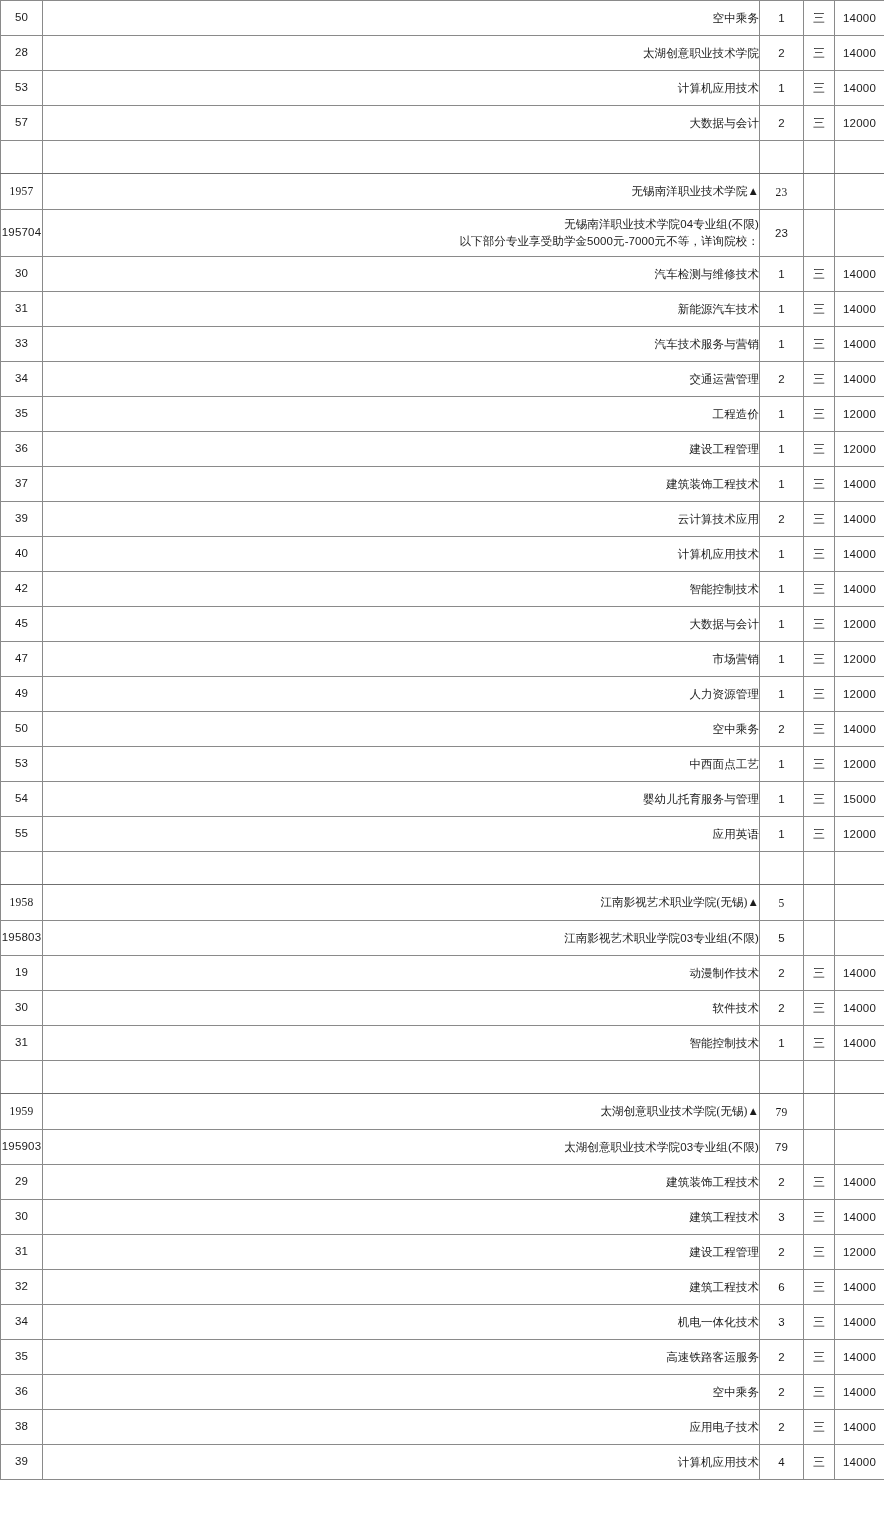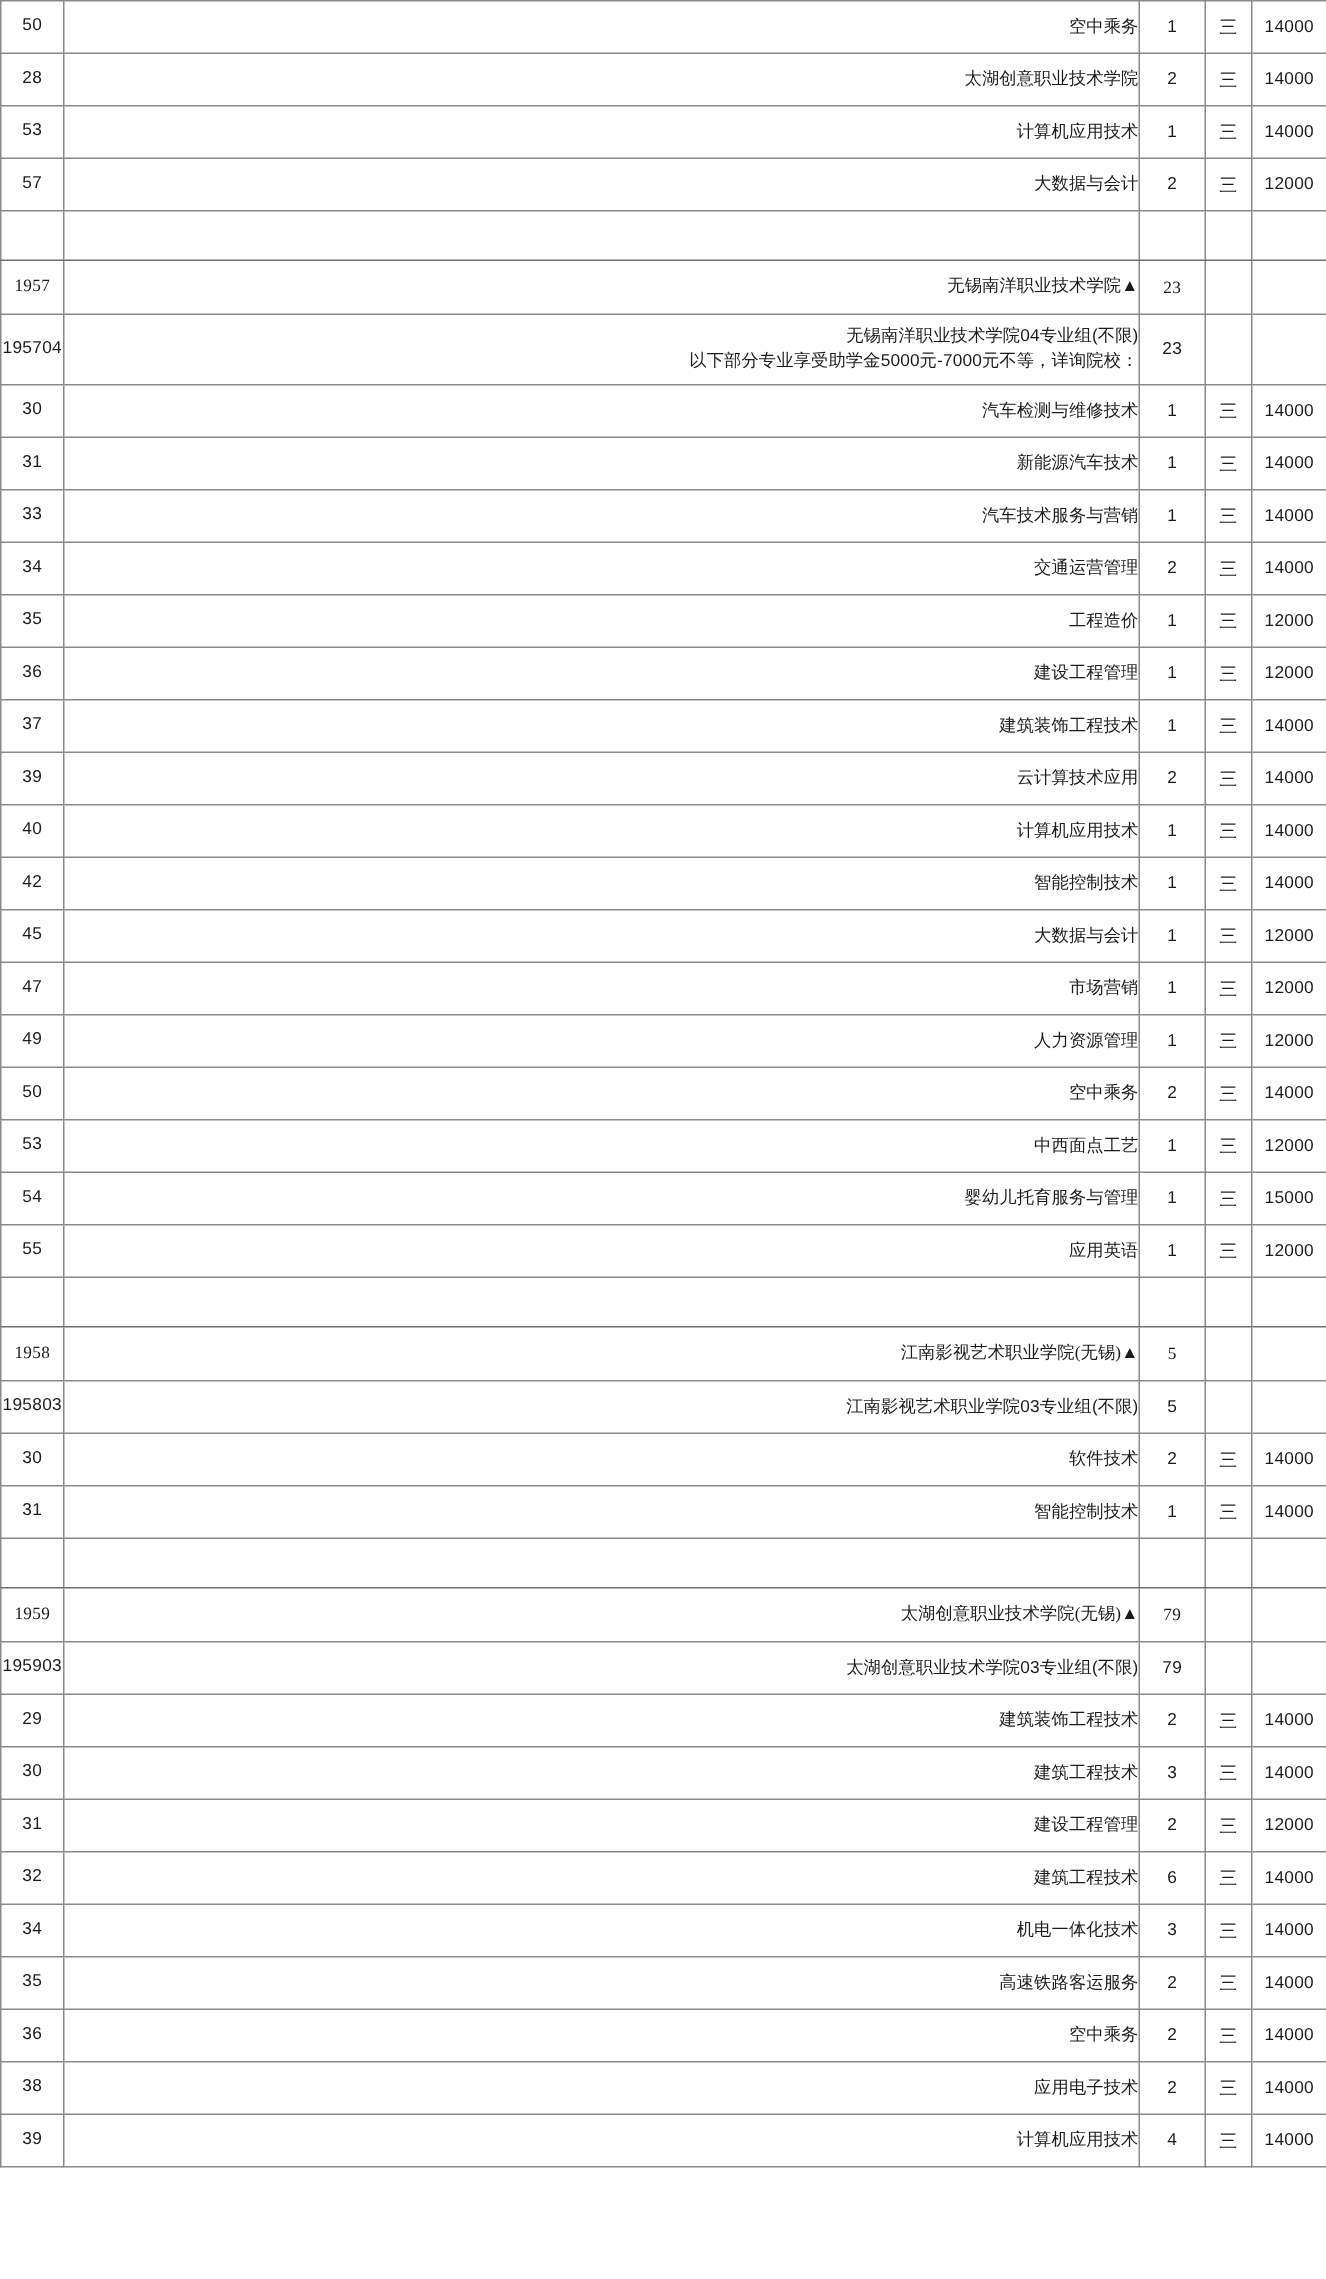--- a/index.html
+++ b/index.html
@@ -281,20 +281,27 @@
           <td class="cell-fee"></td>
         </tr>
         <tr class="r-group">
           <td class="cell-code">195803</td>
           <td class="cell-name">江南影视艺术职业学院03专业组(不限)</td>
           <td class="cell-count">5</td>
           <td class="cell-sub"></td>
           <td class="cell-fee"></td>
         </tr>
         <tr class="r-major">
+          <td class="cell-code">19</td>
+          <td class="cell-name">动漫制作技术</td>
+          <td class="cell-count">2</td>
+          <td class="cell-sub">三</td>
+          <td class="cell-fee">14000</td>
+        </tr>
+        <tr class="r-major">
           <td class="cell-code">30</td>
           <td class="cell-name">软件技术</td>
           <td class="cell-count">2</td>
           <td class="cell-sub">三</td>
           <td class="cell-fee">14000</td>
         </tr>
         <tr class="r-major">
           <td class="cell-code">31</td>
           <td class="cell-name">智能控制技术</td>
           <td class="cell-count">1</td>

